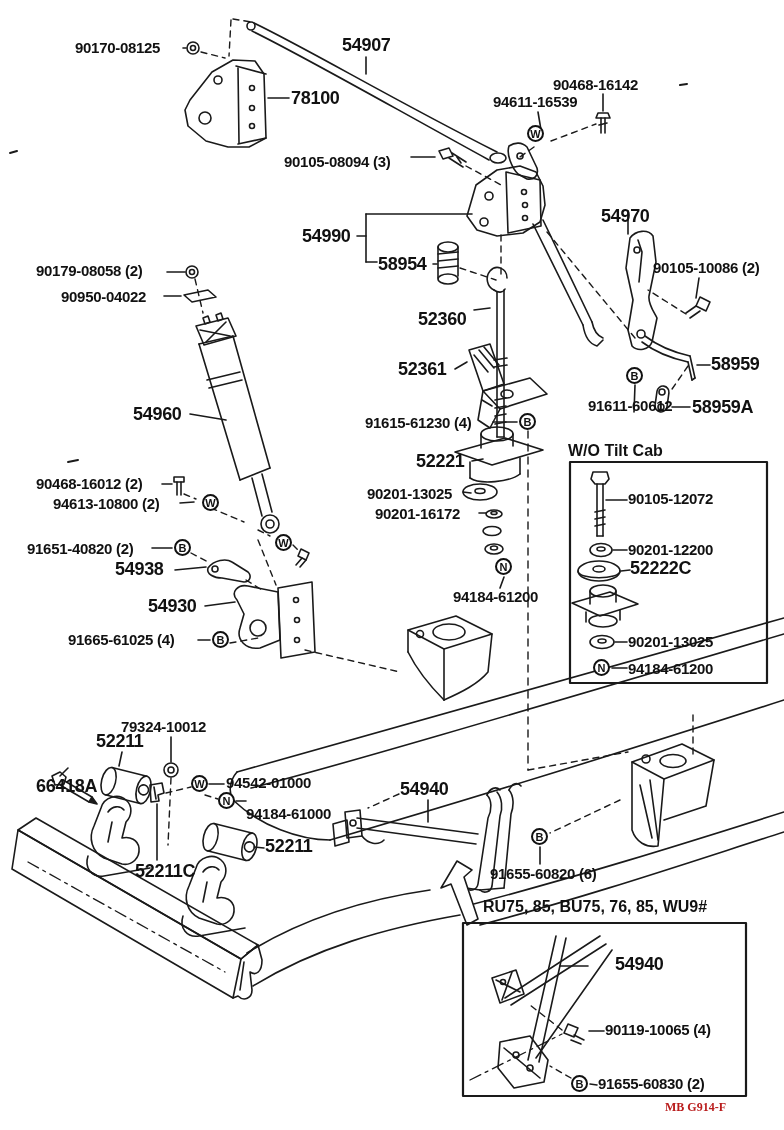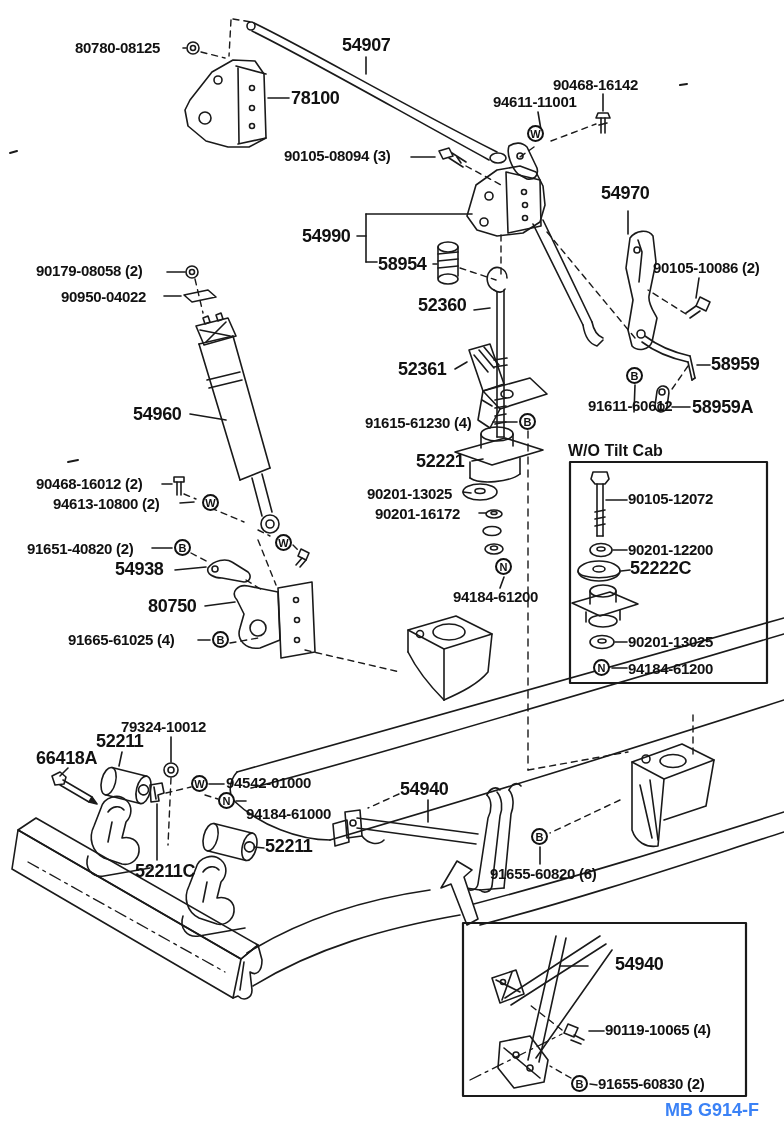--- a/index.html
+++ b/index.html
@@ -6,21 +6,21 @@
   #stage{position:relative;width:784px;height:1130px;background:#fff;overflow:hidden;
          font-family:"Liberation Sans",sans-serif;color:#111;}
   svg{position:absolute;left:0;top:0;}
   .lbl{position:absolute;font-size:15px;font-weight:bold;white-space:nowrap;
        letter-spacing:-0.3px;color:#111;line-height:17px;}
   .lg{font-size:18px;line-height:19px;}
   .note{position:absolute;font-size:16px;font-weight:bold;white-space:nowrap;color:#111;}
   .badge{position:absolute;width:17px;height:17px;border:2px solid #111;border-radius:50%;
          background:#fff;font-size:11px;font-weight:bold;display:flex;align-items:center;
          justify-content:center;box-sizing:border-box;color:#111;}
-  .footer{position:absolute;font-size:18px;font-weight:bold;white-space:nowrap;color:#3b82f6;}
+  .footer{position:absolute;font-size:12px;font-weight:bold;white-space:nowrap;color:#b91c1c;font-family:Liberation Serif, serif;}
 </style>
 </head>
 <body>
 
 <div id="stage">
 
 <svg width="784" height="1130" viewBox="0 0 784 1130" fill="none" stroke="#1a1a1a" stroke-width="1.6" stroke-linecap="round" stroke-linejoin="round">
 
   <g stroke-width="2">
     <line x1="10" y1="153" x2="17" y2="151"></line>
@@ -426,66 +426,67 @@
     <line x1="589" y1="1031" x2="604" y2="1031"></line>
     <line x1="590" y1="1084" x2="597" y2="1085"></line>
     <g stroke-dasharray="6 5" stroke-width="1.4">
       <line x1="562" y1="1030" x2="530" y2="1005"></line>
       <line x1="571" y1="1078" x2="550" y2="1066"></line>
     </g>
     <line x1="470" y1="1080" x2="562" y2="1034" stroke-dasharray="12 5 3 5" stroke-width="1.3"></line>
   </g>
 </svg>
 
-  <div class="lbl" style="left:75px;top:39px">80780-08125</div>
+  <div class="lbl" style="left:75px;top:39px">90170-08125</div>
   <div class="lbl lg" style="left:342px;top:36px">54907</div>
   <div class="lbl lg" style="left:291px;top:89px">78100</div>
   <div class="lbl" style="left:553px;top:76px">90468-16142</div>
-  <div class="lbl" style="left:493px;top:93px">94611-11001</div>
-  <div class="lbl" style="left:284px;top:147px">90105-08094 (3)</div>
+  <div class="lbl" style="left:493px;top:93px">94611-16539</div>
+  <div class="lbl" style="left:284px;top:153px">90105-08094 (3)</div>
   <div class="lbl lg" style="left:302px;top:227px">54990</div>
   <div class="lbl lg" style="left:378px;top:255px">58954</div>
-  <div class="lbl lg" style="left:601px;top:184px">54970</div>
+  <div class="lbl lg" style="left:601px;top:207px">54970</div>
   <div class="lbl" style="left:653px;top:259px">90105-10086 (2)</div>
-  <div class="lbl lg" style="left:418px;top:296px">52360</div>
+  <div class="lbl lg" style="left:418px;top:310px">52360</div>
   <div class="lbl lg" style="left:398px;top:360px">52361</div>
   <div class="lbl lg" style="left:711px;top:355px">58959</div>
   <div class="lbl lg" style="left:692px;top:398px">58959A</div>
   <div class="lbl" style="left:588px;top:397px">91611-60612</div>
   <div class="lbl" style="left:36px;top:262px">90179-08058 (2)</div>
   <div class="lbl" style="left:61px;top:288px">90950-04022</div>
   <div class="lbl lg" style="left:133px;top:405px">54960</div>
   <div class="lbl" style="left:36px;top:475px">90468-16012 (2)</div>
   <div class="lbl" style="left:53px;top:495px">94613-10800 (2)</div>
   <div class="lbl" style="left:27px;top:540px">91651-40820 (2)</div>
   <div class="lbl lg" style="left:115px;top:560px">54938</div>
-  <div class="lbl lg" style="left:148px;top:597px">80750</div>
+  <div class="lbl lg" style="left:148px;top:597px">54930</div>
   <div class="lbl" style="left:68px;top:631px">91665-61025 (4)</div>
   <div class="lbl" style="left:365px;top:414px">91615-61230 (4)</div>
   <div class="lbl lg" style="left:416px;top:452px">52221</div>
   <div class="lbl" style="left:367px;top:485px">90201-13025</div>
   <div class="lbl" style="left:375px;top:505px">90201-16172</div>
   <div class="lbl" style="left:453px;top:588px">94184-61200</div>
   <div class="lbl" style="left:121px;top:718px">79324-10012</div>
   <div class="lbl lg" style="left:96px;top:732px">52211</div>
-  <div class="lbl lg" style="left:36px;top:749px">66418A</div>
+  <div class="lbl lg" style="left:36px;top:777px">66418A</div>
   <div class="lbl" style="left:226px;top:774px">94542-01000</div>
   <div class="lbl" style="left:246px;top:805px">94184-61000</div>
   <div class="lbl lg" style="left:265px;top:837px">52211</div>
   <div class="lbl lg" style="left:135px;top:862px">52211C</div>
   <div class="lbl lg" style="left:400px;top:780px">54940</div>
   <div class="lbl" style="left:490px;top:865px">91655-60820 (6)</div>
 
   <div class="note" style="left:568px;top:442px">W/O Tilt Cab</div>
   <div class="lbl" style="left:628px;top:490px">90105-12072</div>
   <div class="lbl" style="left:628px;top:541px">90201-12200</div>
   <div class="lbl lg" style="left:630px;top:559px">52222C</div>
   <div class="lbl" style="left:628px;top:633px">90201-13025</div>
   <div class="lbl" style="left:628px;top:660px">94184-61200</div>
 
+  <div class="note" style="left:483px;top:898px">RU75, 85, BU75, 76, 85, WU9#</div>
   <div class="lbl lg" style="left:615px;top:955px">54940</div>
   <div class="lbl" style="left:605px;top:1021px">90119-10065 (4)</div>
   <div class="lbl" style="left:598px;top:1075px">91655-60830 (2)</div>
 
   <div class="footer" style="left:665px;top:1100px">MB G914-F</div>
 
   <div class="badge" style="left:527px;top:125px">W</div>
   <div class="badge" style="left:626px;top:367px">B</div>
   <div class="badge" style="left:519px;top:413px">B</div>
   <div class="badge" style="left:495px;top:558px">N</div>

